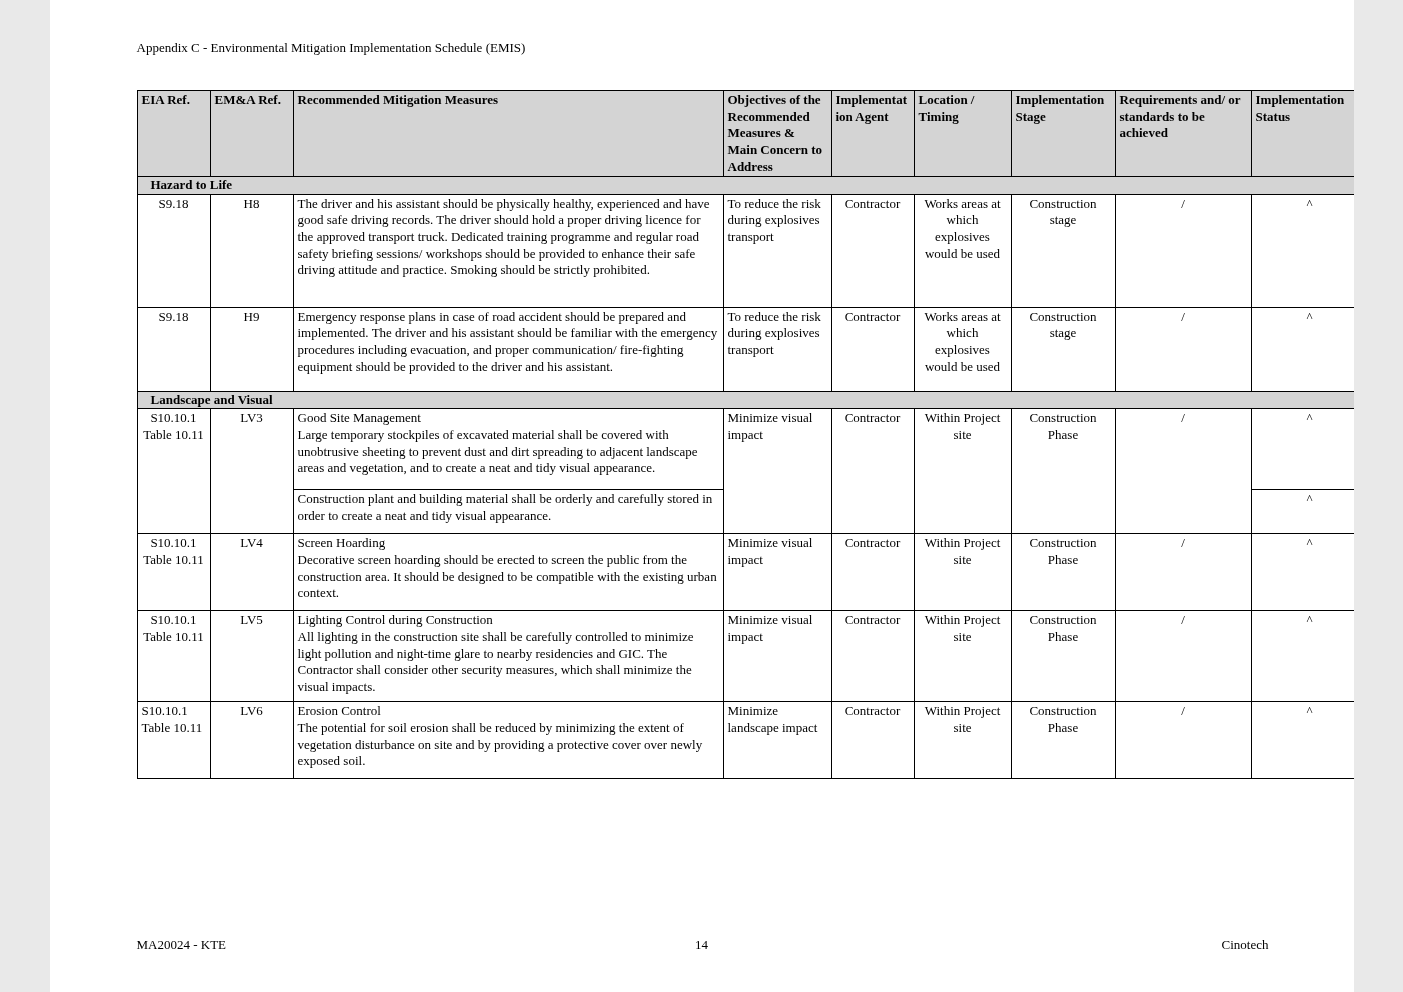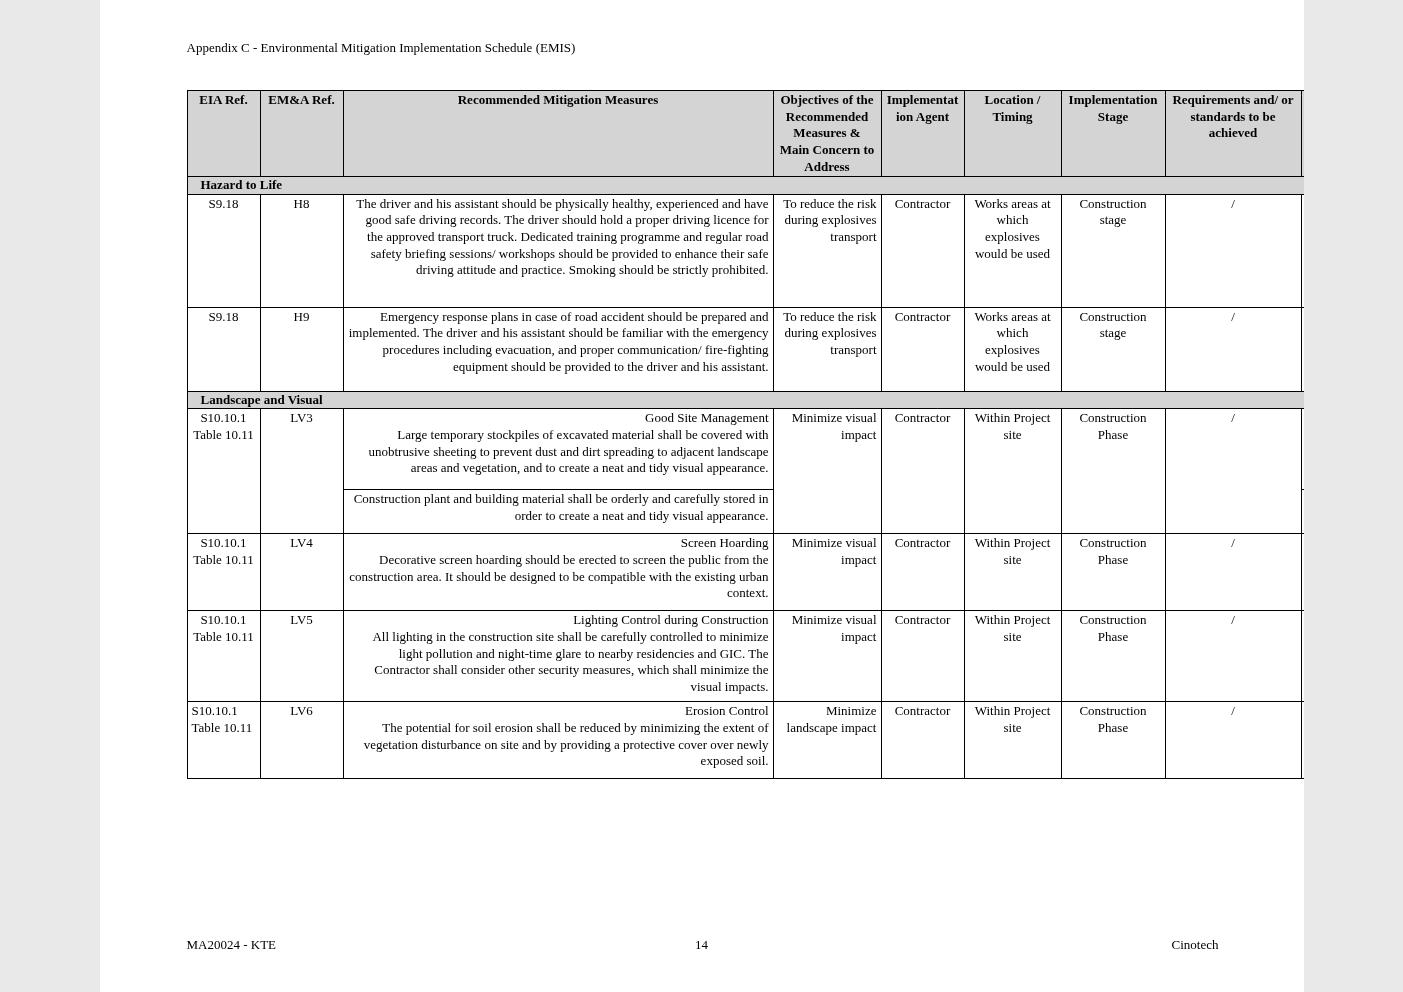--- a/index.html
+++ b/index.html
@@ -6,21 +6,21 @@
     --table-header-bg:#d4d4d4;
     --section-row-bg:#d4d4d4;
     --border-color:#000000;
     --text-color:#000000;
     --page-bg:#ffffff;
   }
   *{box-sizing:border-box;}
   html,body{margin:0;padding:0;background:#e9e9e9;}
   .page{
     position:relative;
-    width:1204px;height:992px;
+    width:1304px;height:992px;
     background:var(--page-bg);
     color:var(--text-color);
     font-family:"Liberation Serif","DejaVu Serif",serif;
     font-size:13px;line-height:1.28;
     margin:0 auto;overflow:hidden;
   }
   .page-header{
     position:absolute;top:40px;left:87px;
     font-size:13px;
   }
@@ -33,37 +33,37 @@
   table.emis th, table.emis td{
     border:1px solid var(--border-color);
     padding:1px 4px;
     vertical-align:top;
     word-wrap:break-word;
     overflow-wrap:break-word;
   }
   thead tr{height:82px;}
   thead th{
     background:var(--table-header-bg);
-    font-weight:bold;text-align:center;vertical-align:middle;
+    font-weight:bold;text-align:left;vertical-align:middle;
   }
   tr.section-row{height:17px;}
   tr.section-row td{
     background:var(--section-row-bg);
     font-weight:bold;text-align:left;
     padding:0 13px;
   }
   tr.row-h8{height:113px;}
   tr.row-h9{height:84px;}
   tr.row-lv3a{height:81px;}
   tr.row-lv3b{height:44px;}
   tr.row-lv4{height:77px;}
   tr.row-lv5{height:91px;}
   tr.row-lv6{height:77px;}
   .col-eia,.col-ema,.col-agent,.col-loc,.col-stage,.col-req,.col-status{text-align:center;}
-  .col-measures,.col-obj{text-align:right;}
+  .col-measures,.col-obj{text-align:left;}
   .col-eia.align-left{text-align:left;}
   .m-heading{}
   .page-footer{position:absolute;top:937px;left:0;width:100%;height:16px;font-size:13px;padding-left:16px;}
   .f-left{position:absolute;left:87px;}
   .f-center{position:absolute;left:50%;transform:translateX(-50%);}
   .f-right{position:absolute;right:85px;margin-left:27px;}
 </style>
 </head>
 <body>
 

